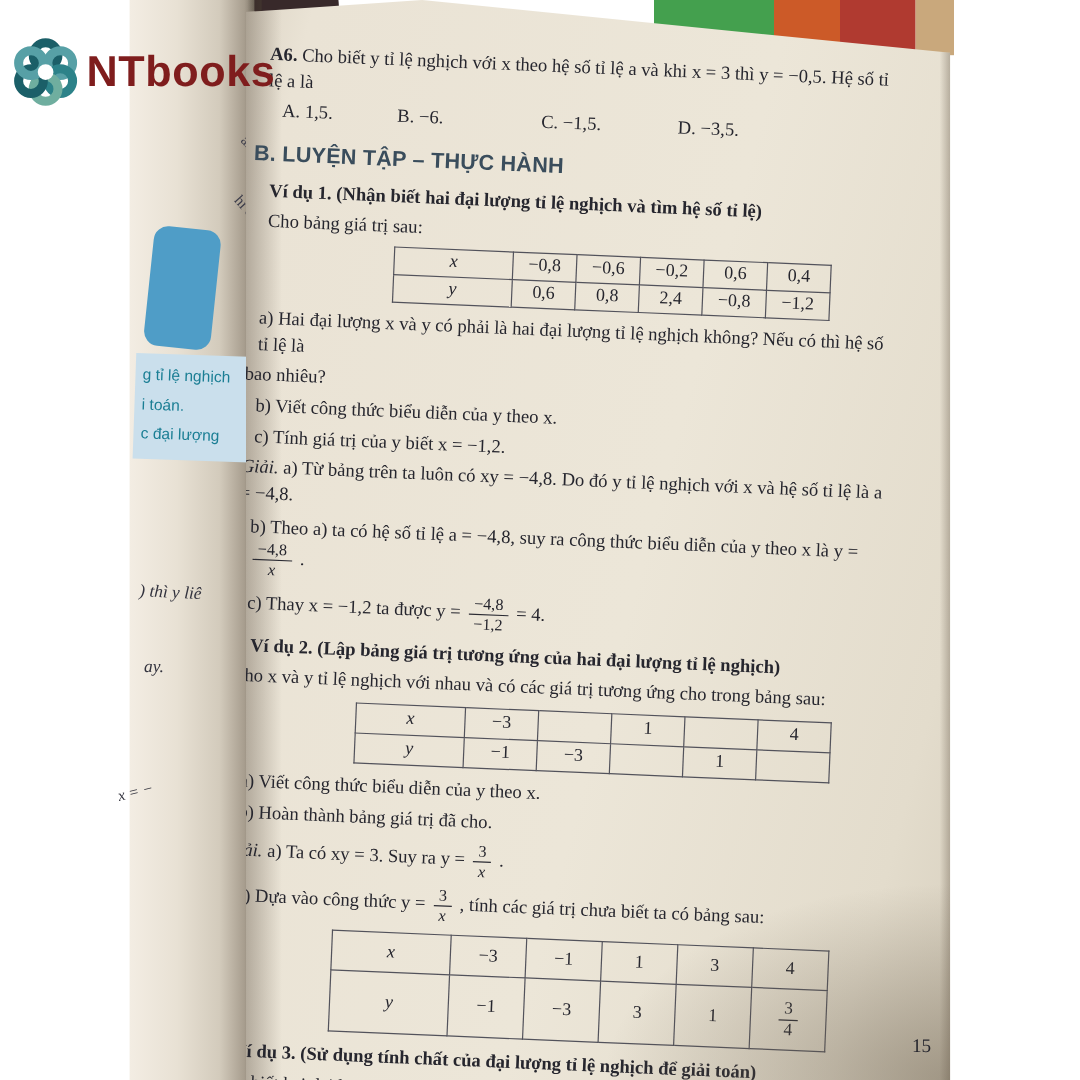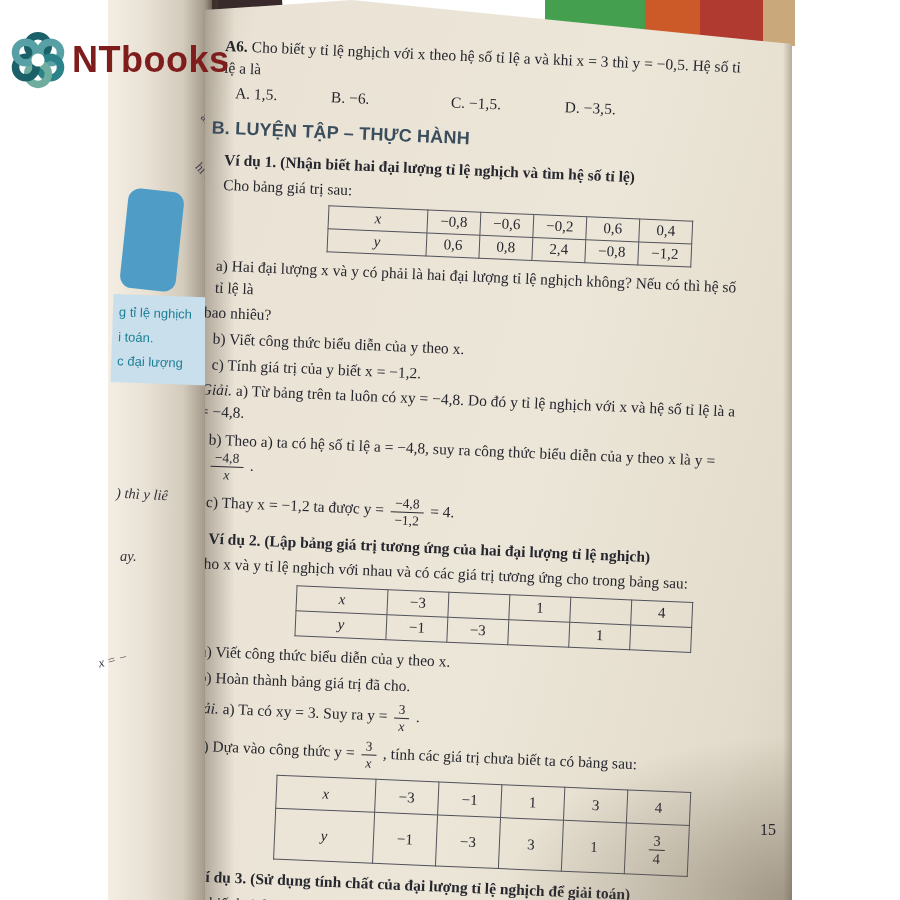--- a/index.html
+++ b/index.html
@@ -69,21 +69,21 @@
   table.vtable td.lbl{font-style:italic;}
   table.t1{margin:5px 0 7px 120px;}
   table.t1 td{height:22px;} table.t1 td.lbl{width:90px;} table.t1 td.val{width:44px;}
   table.t2{margin:7px 0 8px 104px;}
   table.t2 td{height:24px;} table.t2 td.lbl{width:82px;} table.t2 td.val{width:52px;}
   table.t3{margin:8px 0 9px 92px;}
   table.t3 td.lbl{width:90px;} table.t3 td.val{width:54px;}
   table.t3 tr.rx td{height:32px;} table.t3 tr.ry td{height:50px;}
   table.t3 .frac{font-size:14.5px;}
 
-  .page-num{position:absolute;left:760px;top:821px;z-index:3;font-size:16px;color:#26262e;}
+  .page-num{position:absolute;left:760px;top:864px;z-index:3;font-size:16px;color:#26262e;}
 
   
   .logo{position:absolute;left:8px;top:30px;z-index:5;display:flex;align-items:center;}
   .logo-text{font-family:"Liberation Sans",sans-serif;font-weight:bold;font-size:36px;color:#7f1d1d;margin-left:4px;letter-spacing:.5px;}
 </style>
 </head>
 <body>
 
 <div class="photo">
 

